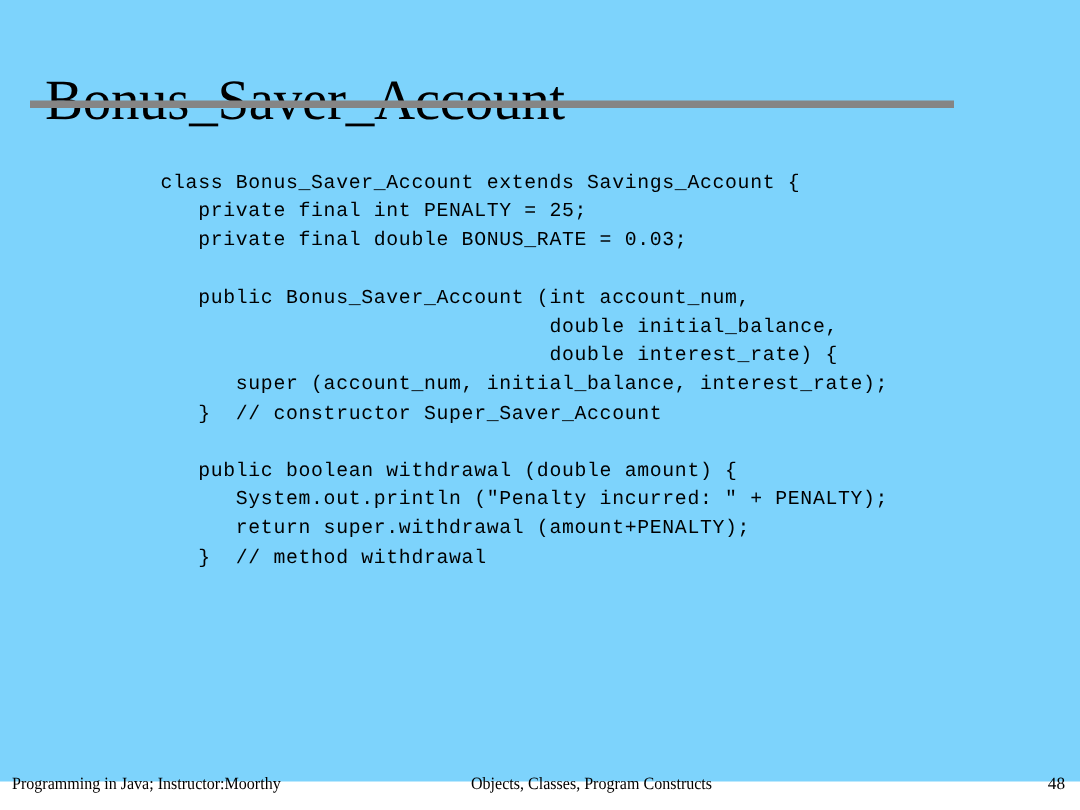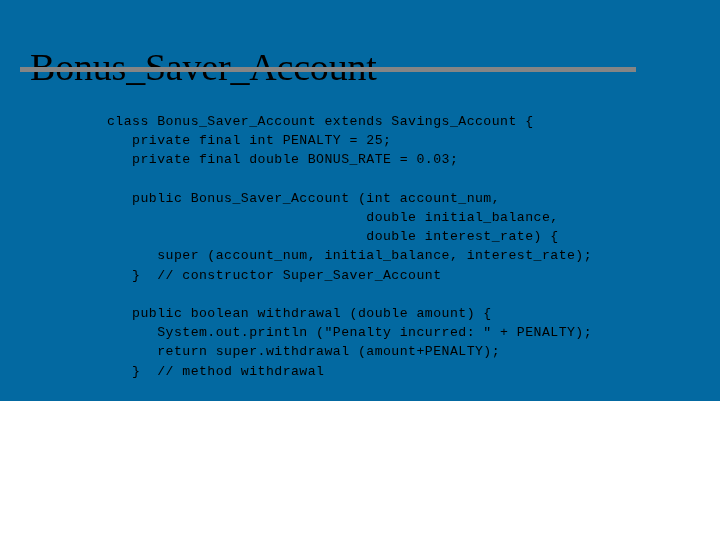--- a/index.html
+++ b/index.html
@@ -15,22 +15,22 @@
     overflow: hidden;
     font-family: "Liberation Serif", "DejaVu Serif", serif;
     color: #000000;
     -webkit-font-smoothing: none;
   }
 
   .slide {
     position: absolute;
     inset: 0;
     width: 720px;
-    height: 401px;
-    background: #0369a1;
+    height: 521px;
+    background: #7dd3fc;
   }
 
   
   .slide-title {
     position: absolute;
     left: 30px;
     top: 20px;
     width: 620px;
     font-family: "Liberation Serif", "DejaVu Serif", serif;
     font-size: 38px;
@@ -110,14 +110,19 @@
 <body>
 
 <div class="slide">
 
   <h1 class="slide-title">Bonus_Saver_Account</h1>
 
   <div class="title-rule"></div>
 
   <pre class="code-block"><span class="code-line">class Bonus_Saver_Account extends Savings_Account {</span><span class="code-line">   private final int PENALTY = 25;</span><span class="code-line">   private final double BONUS_RATE = 0.03;</span><span class="code-line">&nbsp;</span><span class="code-line">   public Bonus_Saver_Account (int account_num,</span><span class="code-line">                               double initial_balance,</span><span class="code-line">                               double interest_rate) {</span><span class="code-line">      super (account_num, initial_balance, interest_rate);</span><span class="code-line">   }  // constructor Super_Saver_Account</span><span class="code-line">&nbsp;</span><span class="code-line">   public boolean withdrawal (double amount) {</span><span class="code-line">      System.out.println ("Penalty incurred: " + PENALTY);</span><span class="code-line">      return super.withdrawal (amount+PENALTY);</span><span class="code-line">   }  // method withdrawal</span></pre>
 
+  <div class="footer">
+    <span class="footer-left">Programming in Java; Instructor:Moorthy</span>
+    <span class="footer-center">Objects, Classes, Program Constructs</span>
+    <span class="footer-page">48</span>
+  </div>
 
 </div>
 
 </body></html>

